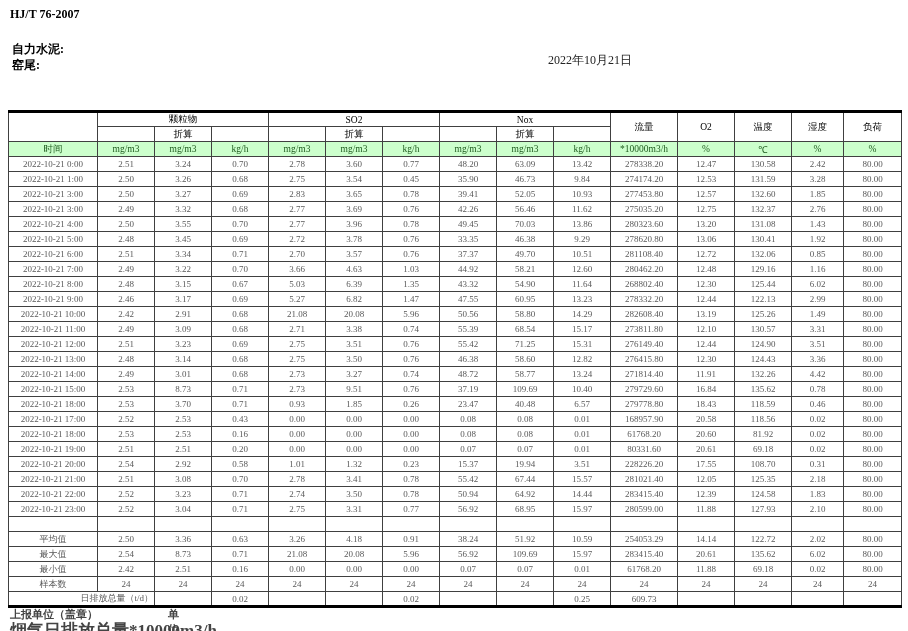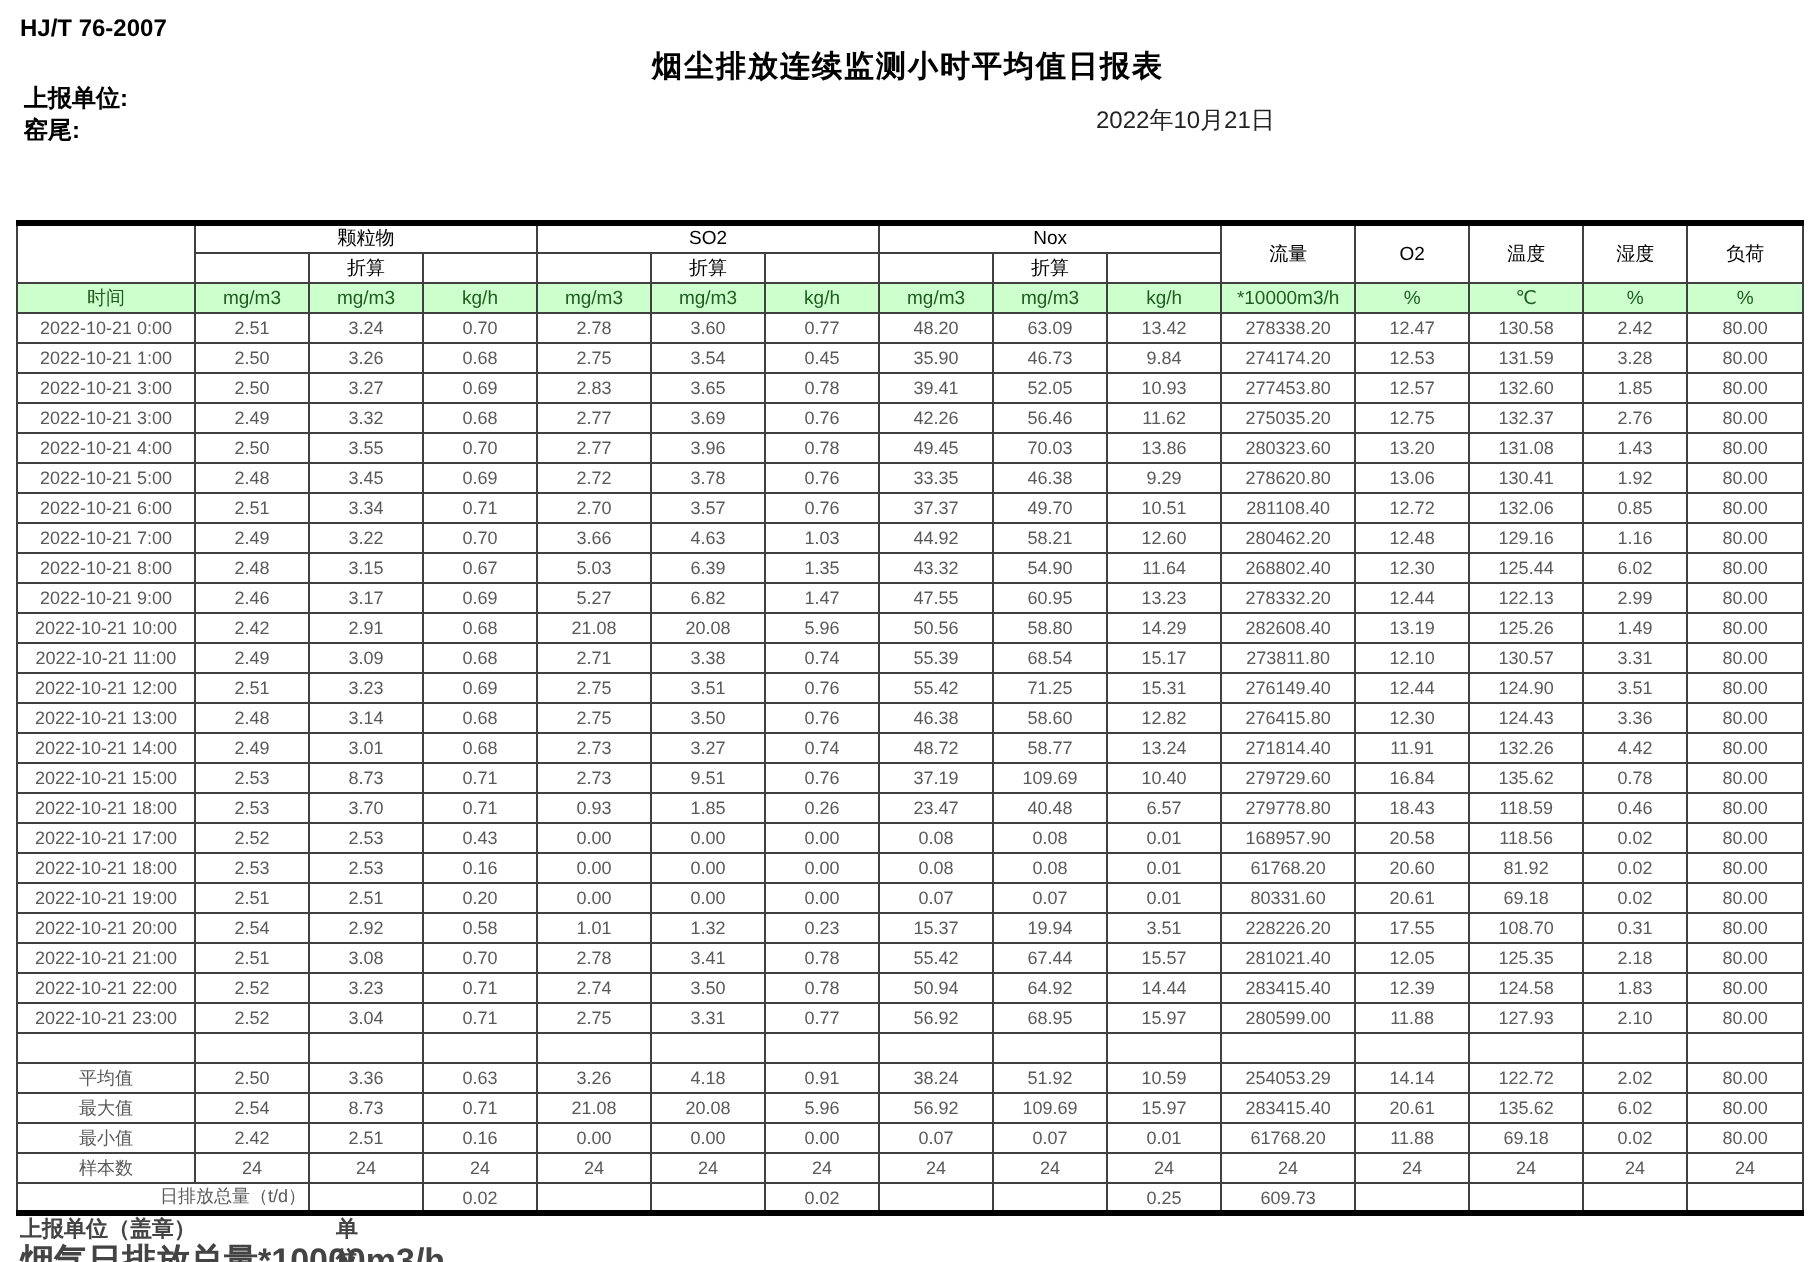--- a/index.html
+++ b/index.html
@@ -2,21 +2,21 @@
 <html style="--green: #ccffcc;"><head>
 <meta charset="utf-8">
 <style>
   :root { --green:#ccffcc; }
   * { box-sizing:border-box; margin:0; padding:0; }
   body {
     width:908px; height:631px; background:#ffffff;
     font-family:"Liberation Sans","DejaVu Sans",sans-serif;
     color:#000; overflow:hidden;
   }
-  .page { position:relative; width:908px; height:631px; }
+  .page { position:relative; width:908px; height:631px;font-family:Liberation Serif, serif; }
   .std { position:absolute; left:10px; top:7px; font-size:12px; font-weight:bold; }
   .title { position:absolute; left:0; top:24px; width:908px; text-align:center;
            font-size:15px; font-weight:bold; letter-spacing:1px; }
   .company { position:absolute; left:12px; top:41px; font-size:12px; font-weight:bold; }
   .site { position:absolute; left:12px; top:57px; font-size:12px; font-weight:bold;text-align:right; }
   .date { position:absolute; left:548px; top:52px; font-size:12px; color:#222; }
   table.report {
     position:absolute; left:8px; top:82px; width:892px;
     border-collapse:collapse; table-layout:fixed;
     font-size:9px; color:#595959;
@@ -33,22 +33,21 @@
   .report td.left { text-align:right; padding-left:3px; }
   .footer-note { position:absolute; left:10px; top:619px; font-size:17px; color:#444; font-weight:bold; }
   .footer-line2 { position:absolute; left:10px; top:607px; font-size:11px; color:#444; font-weight:bold; }
   .footer-line2 .unit { position:absolute; left:158px; top:0; }
 </style>
 </head>
 <body>
 
 <div class="page">
   <div class="std">HJ/T  76-2007</div>
-  <div class="title">烟尘排放连续监测小时平均值日报表</div>
-  <div class="company">上报单位:</div>
+  <div class="company">自力水泥:</div>
   <div class="site">窑尾:</div>
   <div class="date">2022年10月21日</div>
 
   <table class="report">
     <colgroup>
       <col style="width:89px">
       <col style="width:57px">
         <col style="width:57px">
         <col style="width:57px">
       <col style="width:57px">

